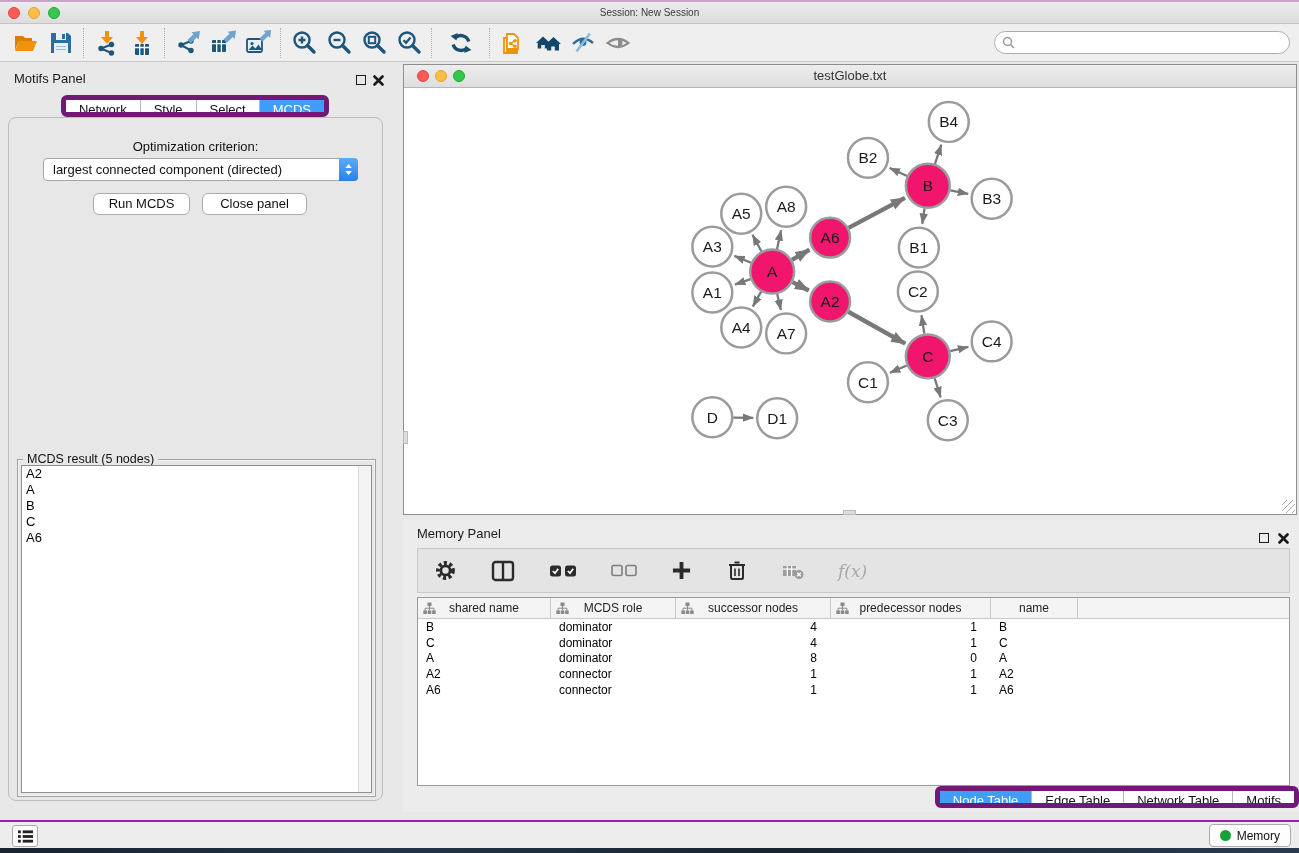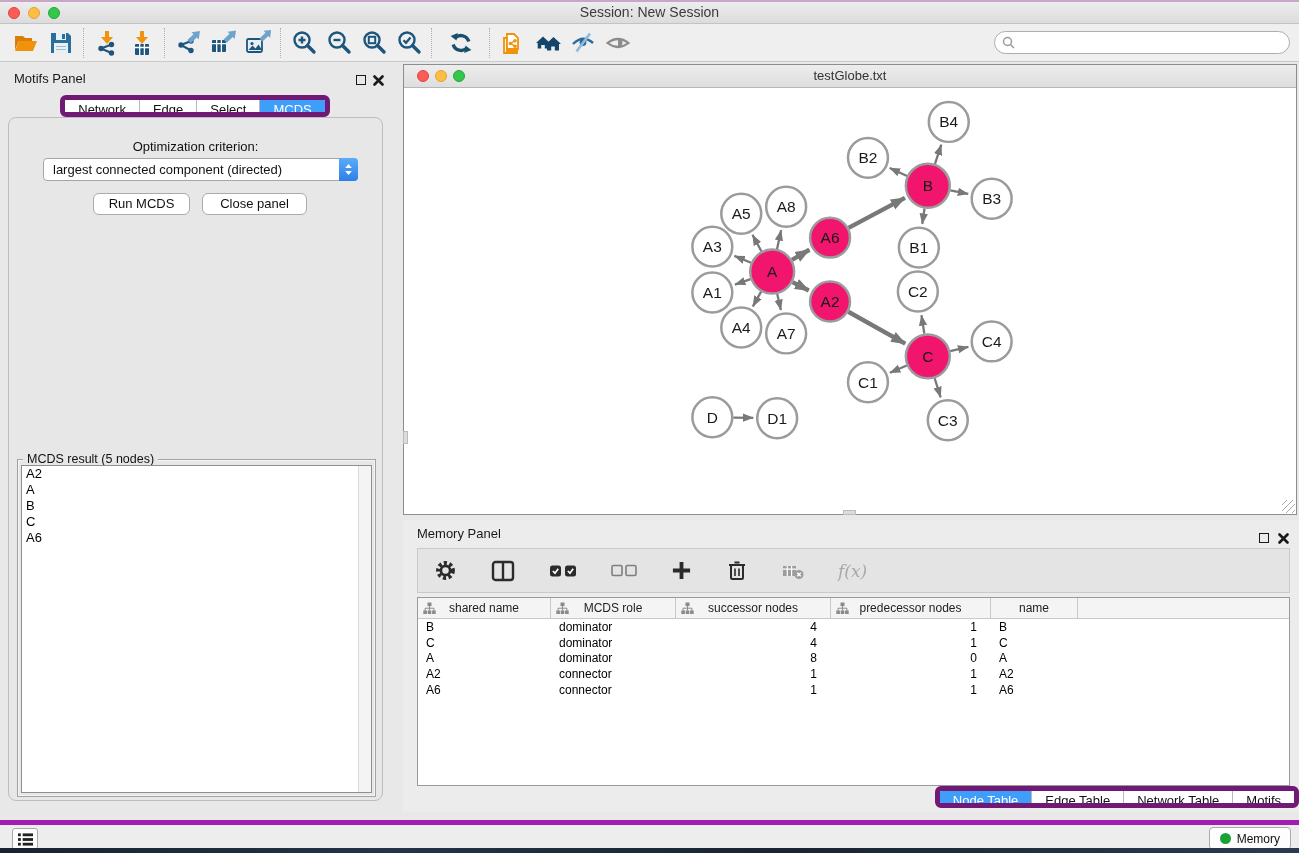--- a/index.html
+++ b/index.html
@@ -11,21 +11,21 @@
   #top-strip { left:0; top:0; width:1299px; height:2px; background:#C9A6C9; }
   #bottom-strip { left:0; top:848px; width:1299px; height:5px; background:linear-gradient(90deg,#17222E,#233447 30%,#18242F 60%,#2A3B50); }
 
   
   #titlebar { left:0; top:2px; width:1299px; height:22px; background:linear-gradient(#EDEDED,#DCDCDC); border-bottom:1px solid #C3C3C3; }
   .tl { width:12px; height:12px; border-radius:50%; display:inline-block; }
   .tl-red { background:#FC5B57; border:1px solid #E2443F; }
   .tl-yellow { background:#FDBE41; border:1px solid #E0A431; }
   .tl-green { background:#34C74B; border:1px solid #23A836; }
   #titlebar .lights { position:absolute; left:8px; top:5px; display:flex; gap:8px; }
-  #main-title { width:100%; text-align:center; font-size:14px; color:#3B3B3B; line-height:21px; }
+  #main-title { width:100%; text-align:center; font-size:10px; color:#3B3B3B; line-height:21px; }
 
   
   #toolbar { left:0; top:24px; width:1299px; height:38px; background:#EFEFEF; border-bottom:1px solid #C9C9C9; display:flex; align-items:center; padding-left:8px; }
   .tbtn { width:35px; height:32px; display:flex; align-items:center; justify-content:center; flex:0 0 auto; }
   .tbtn svg { width:26px; height:26px; }
   .tsep { height:30px; border-left:1px dotted #AFAFAF; margin:0 5px; flex:0 0 auto; }
   #search-box { position:absolute; right:9px; top:31px; width:296px; height:23px; background:#fff; border:1px solid #ADADAD; border-radius:12px; display:flex; align-items:center; padding-left:7px; }
   #search-box input { border:none; outline:none; flex:1; font-size:12px; background:transparent; height:18px; }
 
   
@@ -78,21 +78,21 @@
   .fx { font-family:"DejaVu Serif","Liberation Serif",serif; font-style:italic; font-size:17px; color:#A8A8A8; }
   #tp-table { left:14px; top:77px; width:873px; height:189px; background:#fff; border:1px solid #9A9A9A; overflow:hidden; }
   #table-header-row { display:flex; height:21px; background:#F4F4F4; border-bottom:1px solid #C9C9C9; }
   .th { display:flex; align-items:center; justify-content:center; gap:5px; font-size:12px; color:#222; border-right:1px solid #C9C9C9; position:relative; }
   .th .tree-ico { position:absolute; left:5px; top:4px; }
   .tr { display:flex; height:15.8px; align-items:center; }
   .td { font-size:12px; color:#000; padding:0 14px 0 8px; white-space:nowrap; overflow:hidden; }
   #tp-tabs-wrap { left:0; top:266px; width:100%; text-align:right; }
 
   
-  #statusbar { left:0; top:820px; width:1299px; height:28px; background:#EDEDED; border-top:5px solid #a21caf; }
+  #statusbar { left:0; top:820px; width:1299px; height:28px; background:#EDEDED; border-top:2px solid #a21caf; }
   #list-btn { position:absolute; left:12px; top:3px; width:26px; height:22px; background:#FCFCFC; border:1px solid #A9A9A9; border-radius:3px; display:flex; align-items:center; justify-content:center; }
   #memory-btn { position:absolute; right:8px; top:2px; height:23px; background:#FDFDFD; border:1px solid #ABABAB; border-radius:4px; display:flex; align-items:center; gap:6px; padding:0 10px; }
   #memory-dot { width:11px; height:11px; border-radius:50%; background:#18A236; }
   #memory-btn span { font-size:12px; color:#111; }
 </style>
 </head>
 <body>
 
 <div id="top-strip" class="abs"></div>
 
@@ -261,21 +261,21 @@
   <div id="cp-float" class="panel-ctrl">
       <span class="float-box"></span>
     </div>
   <div id="cp-close" class="panel-ctrl">
       <svg width="11" height="11" viewBox="0 0 11 11">
         <path d="M1.5 1.5L9.5 9.5M9.5 1.5L1.5 9.5" stroke="#1A1A1A" stroke-width="2.6" stroke-linecap="round"></path>
       </svg>
     </div>
   <div id="cp-tabs-wrap" class="abs"><div class="seg" id="cp-tabs">
         <div class="seg-item">Network</div>
-        <div class="seg-item">Edge</div>
+        <div class="seg-item">Style</div>
         <div class="seg-item">Select</div>
         <div class="seg-item active">MCDS</div>
       </div></div>
   <div id="cp-inner" class="abs">
     <div id="criterion-select" class="abs">
       <span class="sel-text">largest connected component (directed)</span>
       <span class="stepper">
           <svg width="9" height="13" viewBox="0 0 9 13">
             <path d="M4.5 1L7.8 5H1.2z" fill="#fff"></path>
             <path d="M4.5 12L1.2 8h6.6z" fill="#fff"></path>

